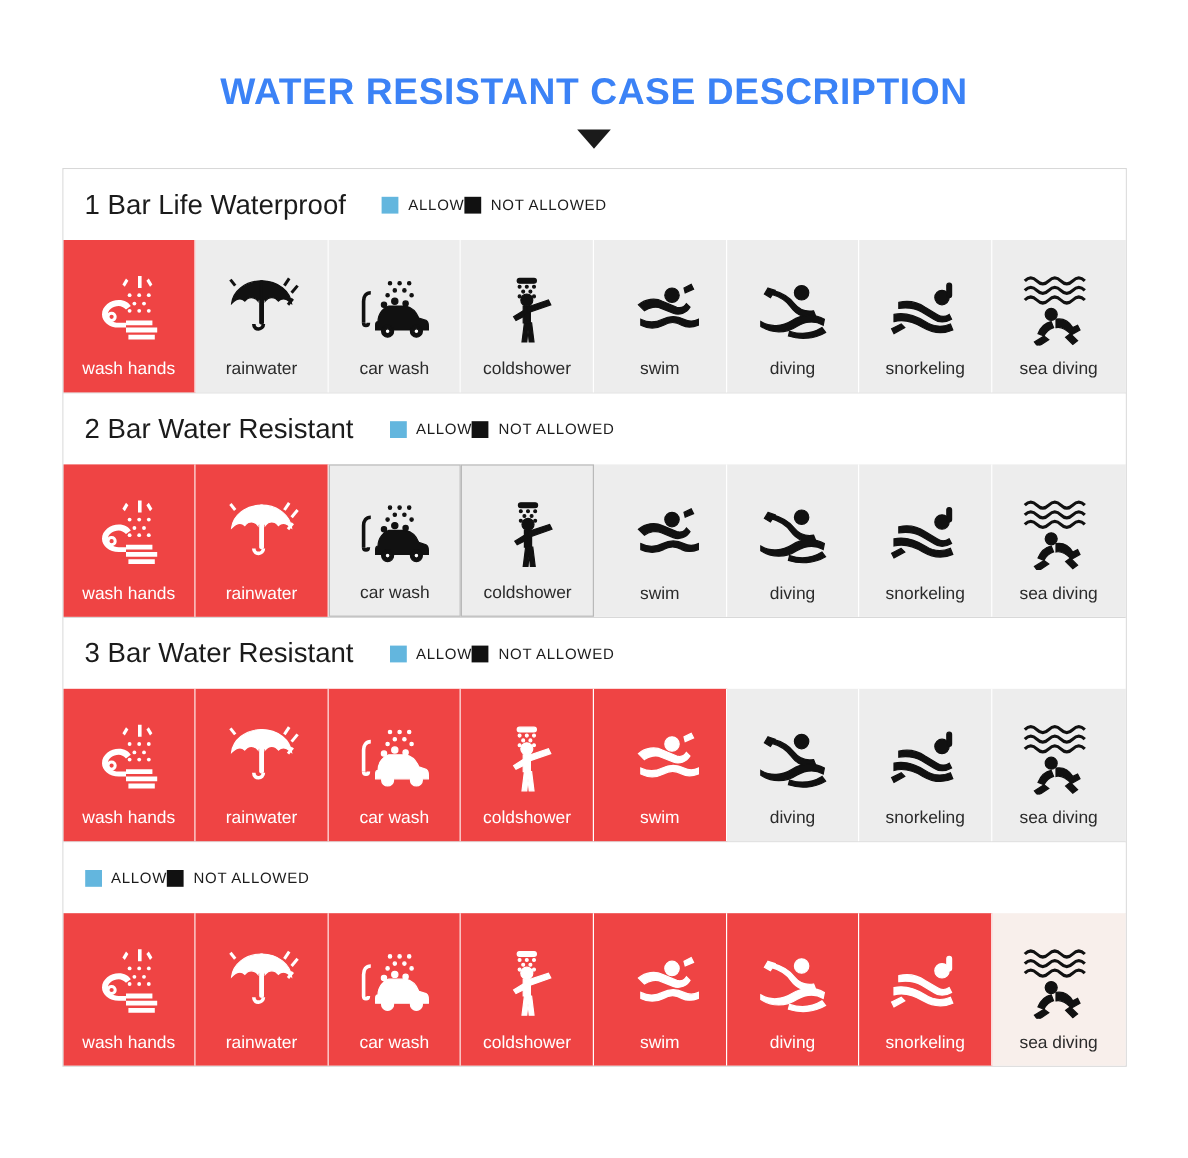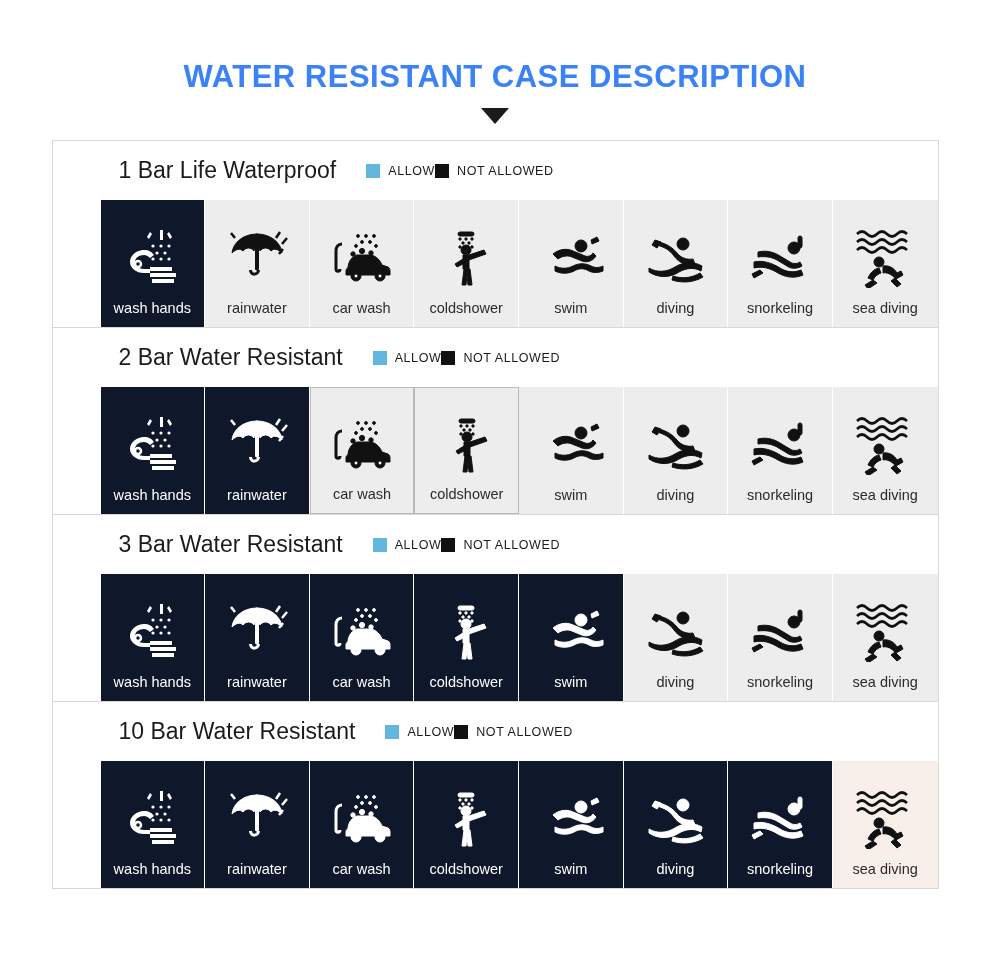--- a/index.html
+++ b/index.html
@@ -38,21 +38,21 @@
     border-top: 16px solid #1b1b1b;
     margin: 14px auto 0 auto;
   }
   .table {
     margin: 16px auto 0 auto;
     width: 887px;
     border: 1px solid #d8d8d8;
     box-sizing: border-box;
     background: #fff;
   }
-  .section { border-bottom: 1px solid #d8d8d8; padding-left: 48px; }
+  .section { border-bottom: 1px solid #d8d8d8; }
   .section:last-child { border-bottom: none; }
   .section-header {
     display: flex;
     align-items: center;
     height: 59px;
     padding-left: 18px;
     background: #fff;
     box-sizing: border-box;
   }
   .section-title {
@@ -89,21 +89,21 @@
     box-sizing: border-box;
     border-right: 1px solid #ffffff;
     display: flex;
     flex-direction: column;
     align-items: center;
     justify-content: flex-start;
     padding-top: 14px;
     position: relative;
   }
   .cell:last-child { border-right: none; }
-  .cell.allow { background: #0f172a; }
+  .cell.allow { background: #ef4444; }
   .cell.deny { background: #ededed; }
   .cell .art {
     flex: 1 1 auto;
     display: flex;
     align-items: center;
     justify-content: center;
     width: 100%;
   }
   .cell .label {
     font-size: 14.5px;
@@ -618,21 +618,20 @@
                   <path d="M46 52 l6 6 -4 3 -6-6z"></path>
                 </g>
               </svg>
             </div>
             <div class="label">sea diving</div>
           </div>
         </div>
       </div>
       <div class="section">
         <div class="section-header">
-          <div class="section-title">10 Bar Water Resistant</div>
           <div class="legend">
             <div class="legend-item">
               <span class="swatch allow"></span>
               <span>ALLOW</span>
             </div>
             <div class="legend-item">
               <span class="swatch notallow"></span>
               <span>NOT ALLOWED</span>
             </div>
           </div>

